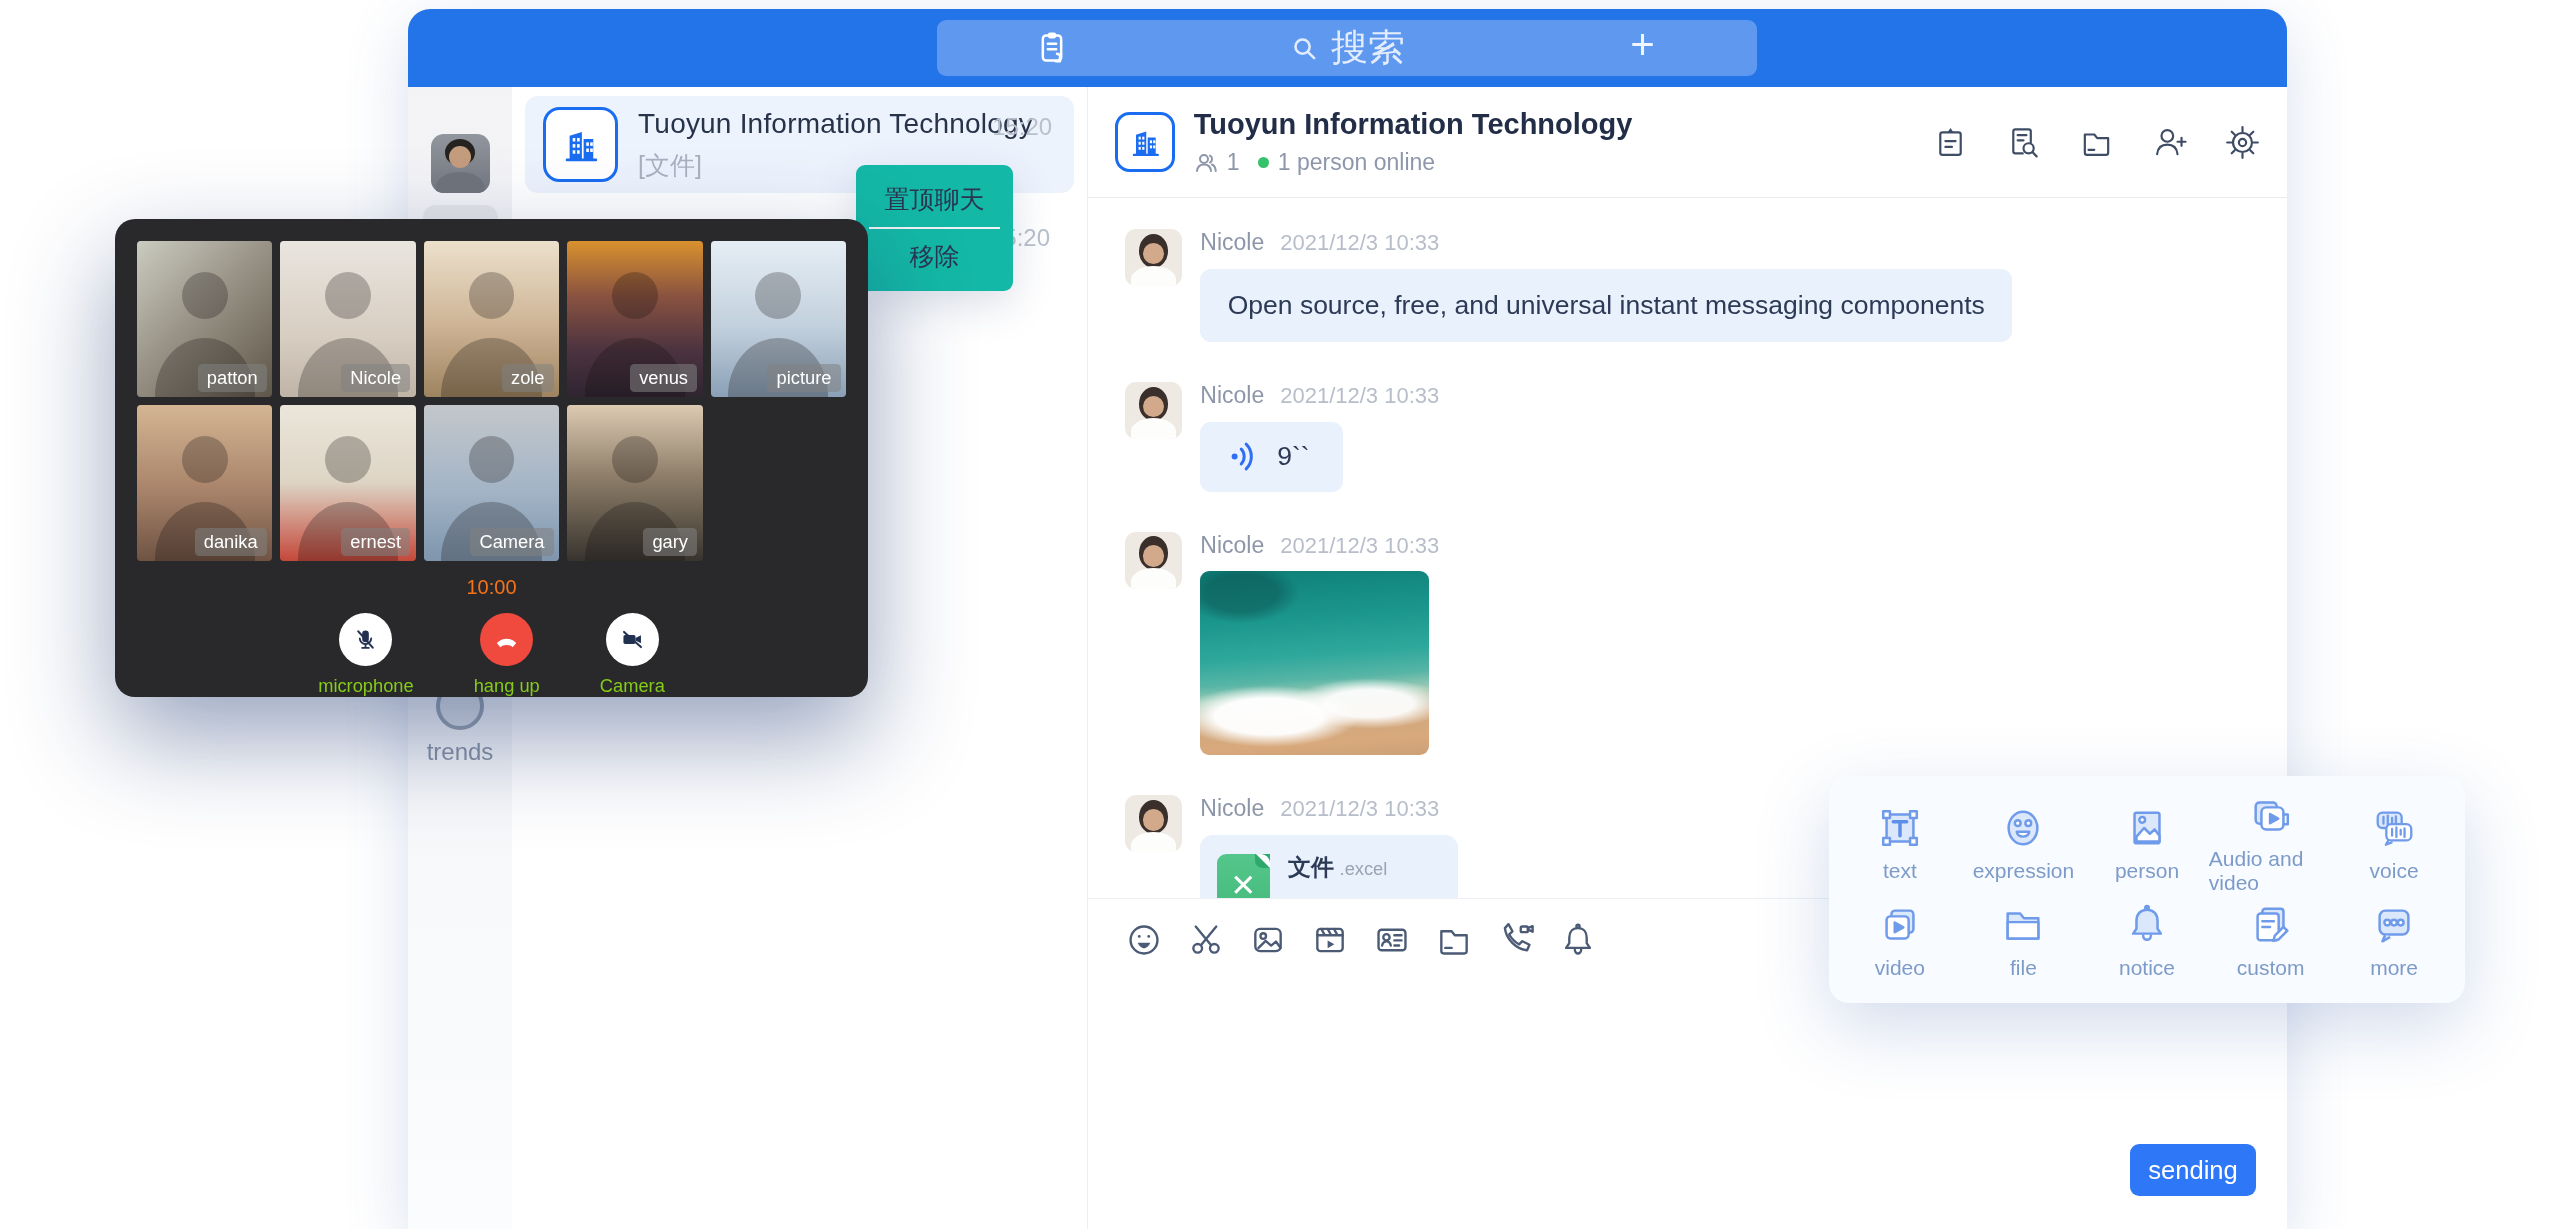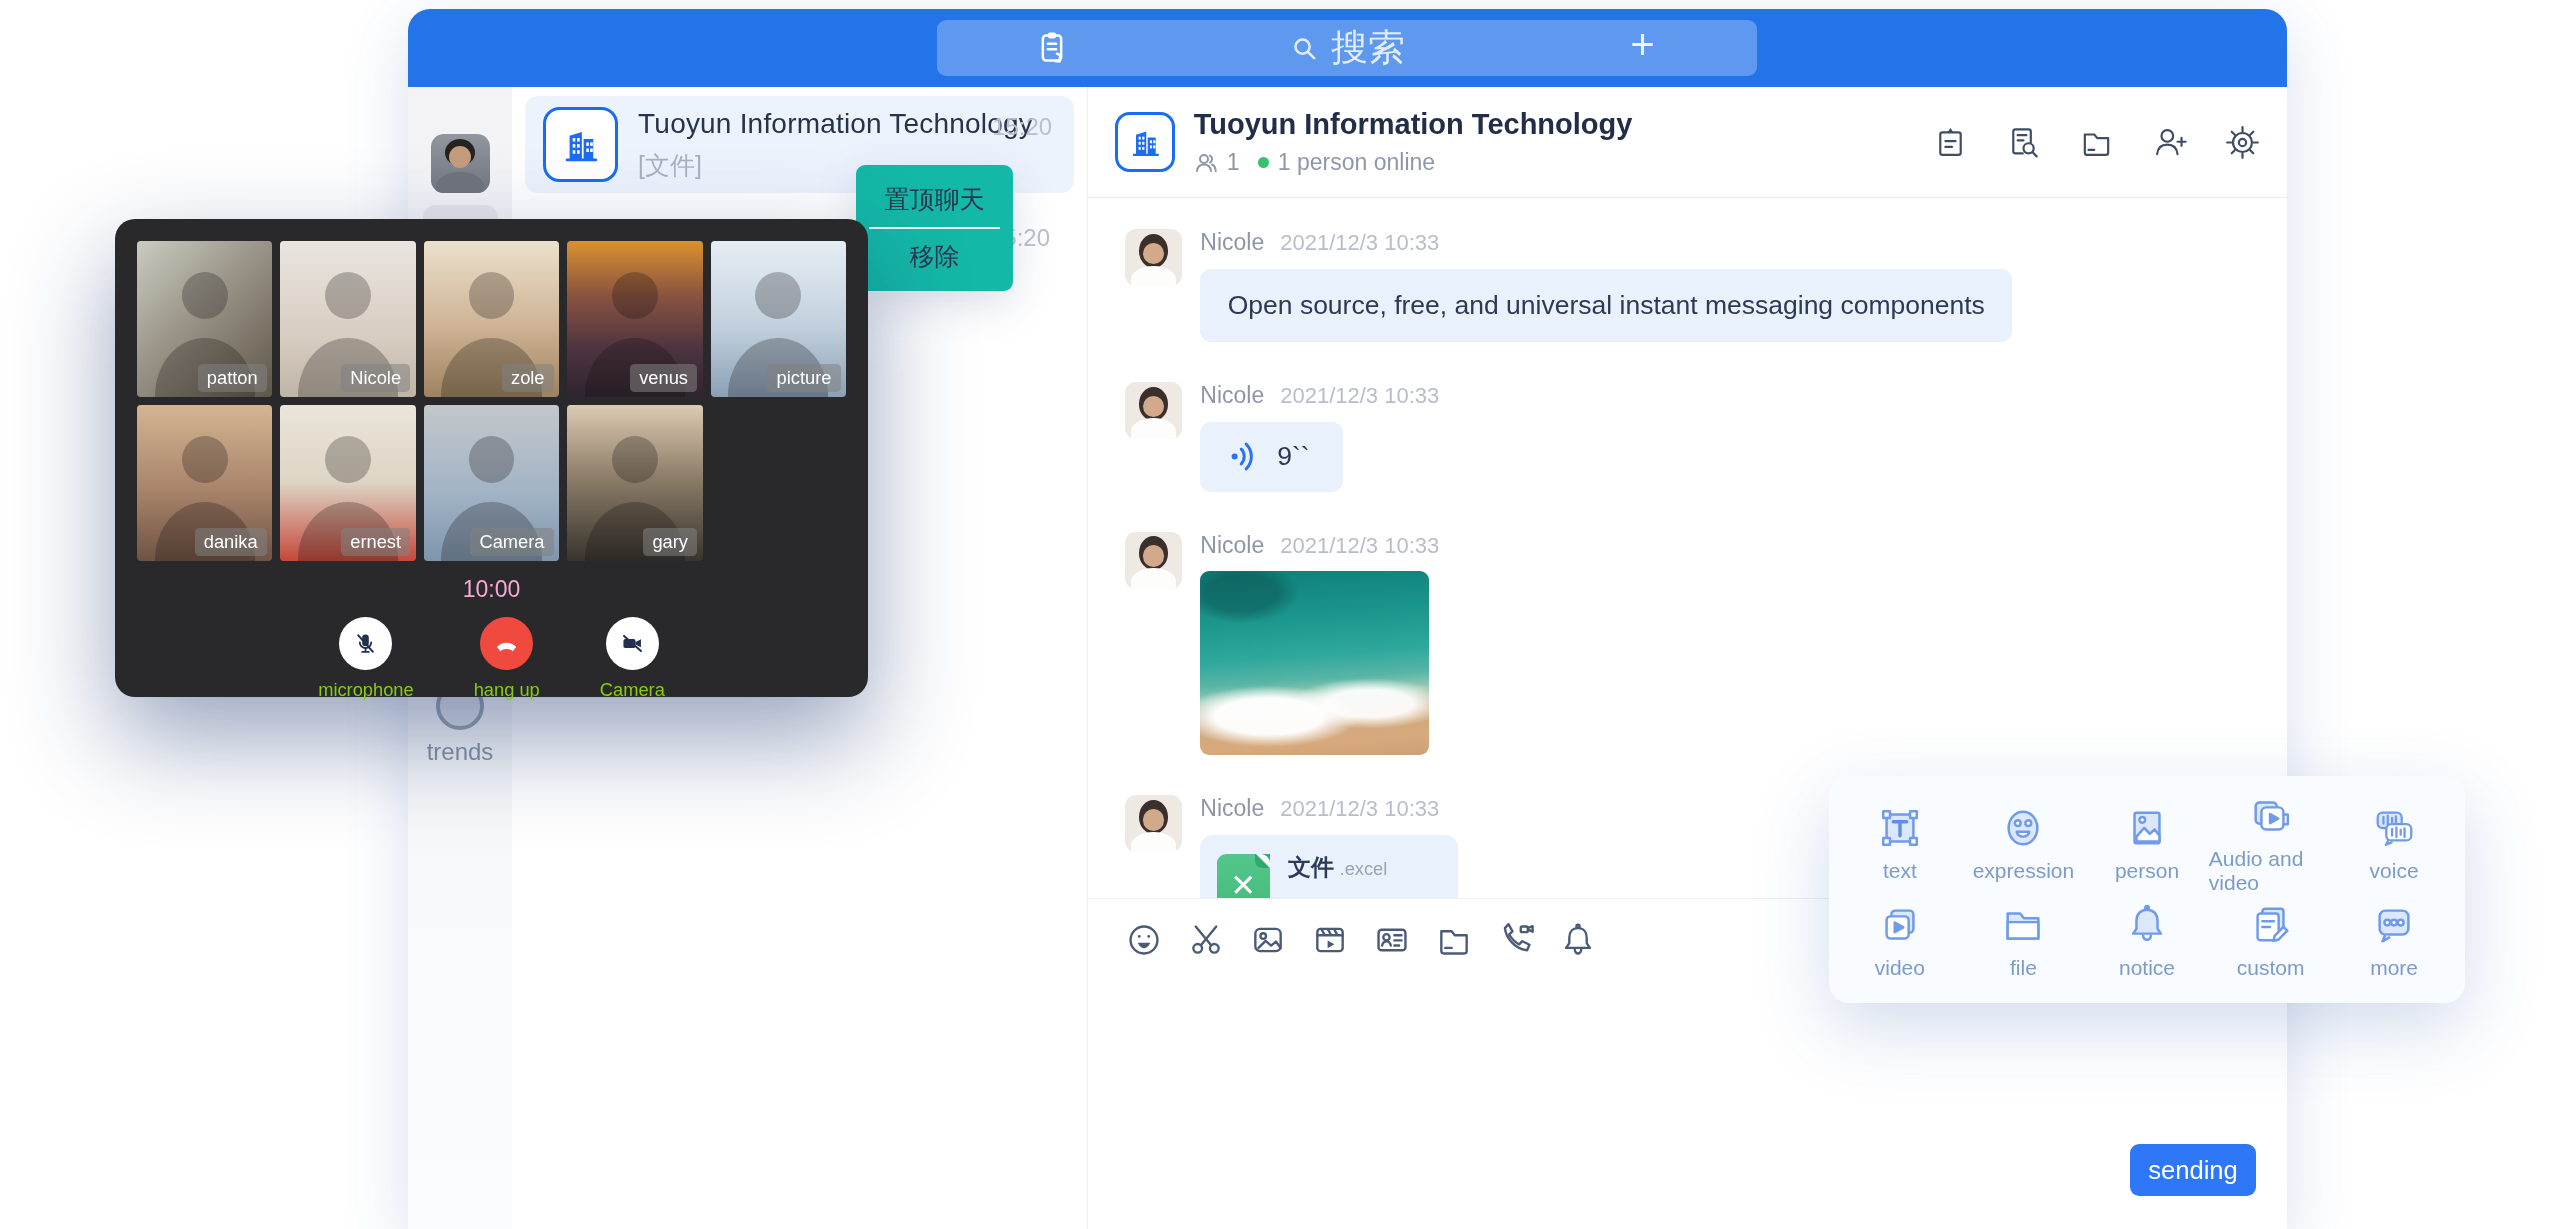--- a/index.html
+++ b/index.html
@@ -129,21 +129,21 @@
   .t1{background:linear-gradient(180deg,#e9e5df 0%,#d8cec2 60%,#bfb4a6 100%);}
   .t2{background:linear-gradient(180deg,#ece0cc 0%,#cdb394 55%,#9d835f 100%);}
   .t3{background:linear-gradient(180deg,#d9912e 0%,#8a5340 35%,#4c3340 70%,#2f2430 100%);}
   .t4{background:linear-gradient(180deg,#e6eef5 0%,#c2d0dd 55%,#8aa0b6 100%);}
   .t5{background:linear-gradient(180deg,#d4b593 0%,#a8836a 55%,#6f5343 100%);}
   .t6{background:linear-gradient(180deg,#ebe6db 0%,#ddd4c4 50%,#c4483a 100%);}
   .t7{background:linear-gradient(180deg,#d6dcc8 0%,#a7b193 55%,#6d7a5c 100%);}
   .t8{background:linear-gradient(180deg,#c3c7cb 0%,#a3b4c6 55%,#7e95ad 100%);}
   .t9{background:linear-gradient(180deg,#dccab2 0%,#8f7f6a 45%,#38342e 100%);}
   .call-controls{margin-top:14.6px;text-align:center;}
-  .timer{color:#f9a8d4;font-size:23px;}
+  .timer{color:#f97316;font-size:20px;}
   .btn-row{display:flex;justify-content:center;gap:60px;margin-top:14.6px;}
   .cbtn{display:flex;flex-direction:column;align-items:center;gap:9.1px;color:#84cc16;font-size:18.3px;cursor:pointer;}
   .cbtn .circle{width:53px;height:53px;border-radius:50%;background:#fff;display:flex;align-items:center;
                 justify-content:center;}
   .cbtn.hang .circle{background:#f0493e;}
 
   
   .float-panel{position:absolute;left:1829px;top:776px;width:636px;height:227px;background:#f8fbff;
                border-radius:20px;box-shadow:0 24px 73px rgba(50,90,170,.22);z-index:60;
                display:grid;grid-template-columns:repeat(5,1fr);grid-template-rows:1fr 1fr;

